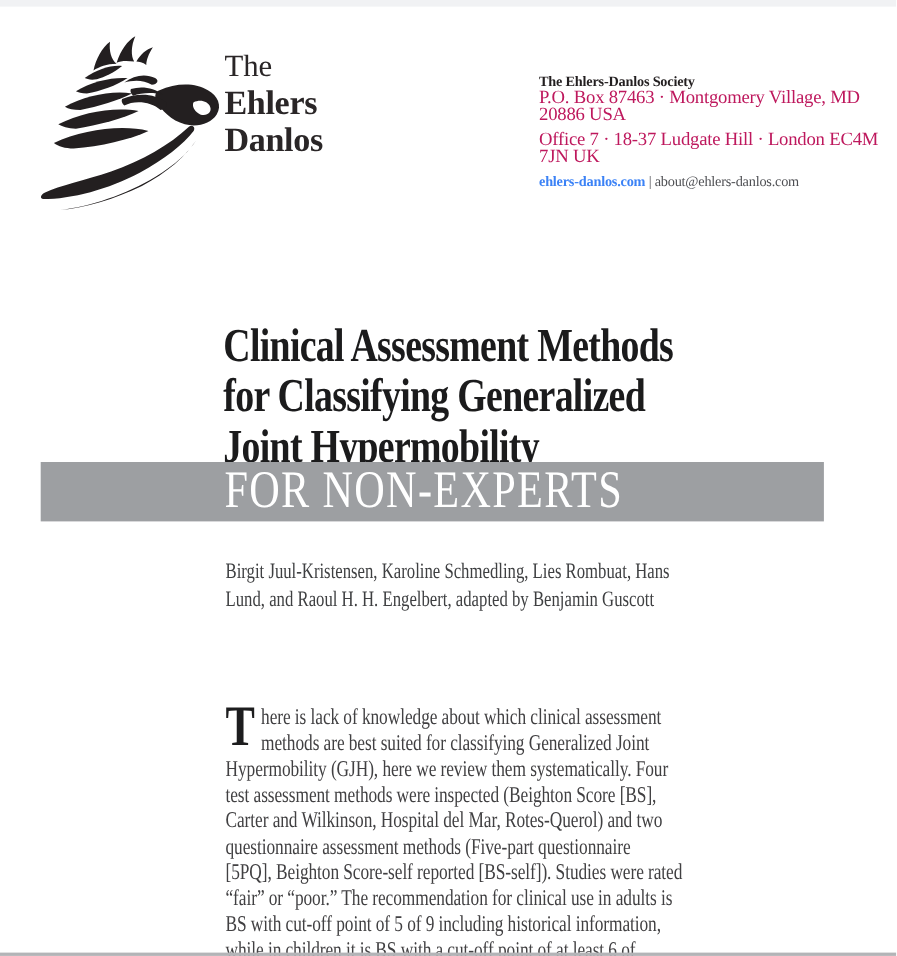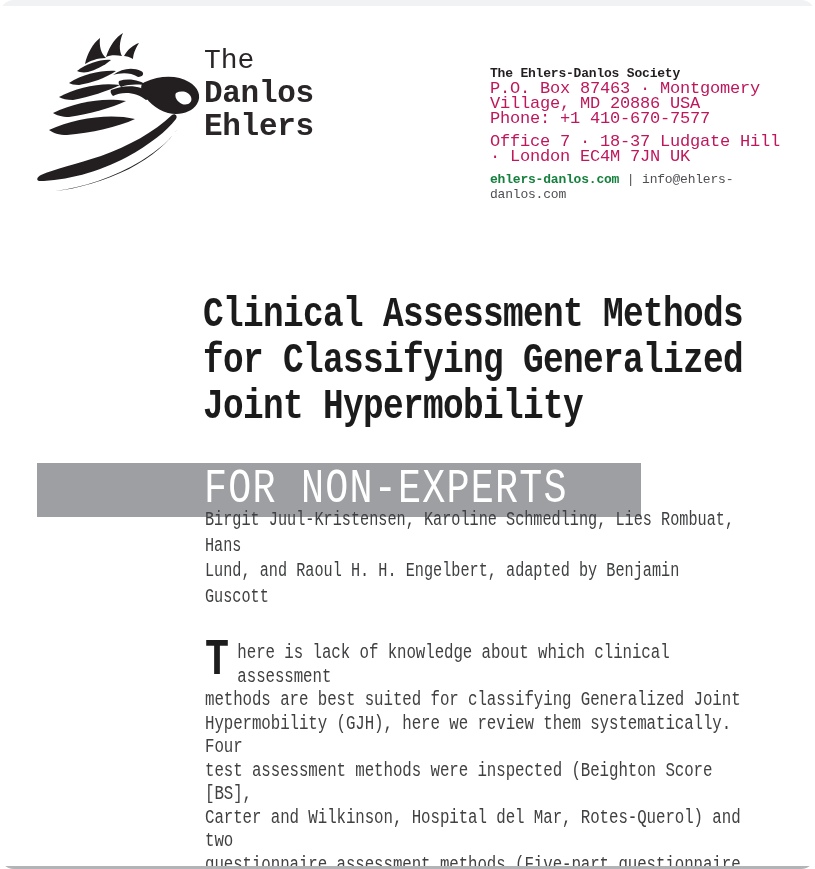--- a/index.html
+++ b/index.html
@@ -1,48 +1,48 @@
 <!DOCTYPE html>
 <html><head>
 <meta charset="utf-8">
 <style>
   * { margin:0; padding:0; box-sizing:border-box; }
   html,body { background:#fff; }
   .page {
     position:relative; width:815px; height:869px; overflow:hidden;
-    background:#ffffff; font-family:Liberation Mono, monospace;border-radius:14px;
+    background:#ffffff; font-family:Liberation Serif, serif;
   }
   .top-strip { position:absolute; top:0; left:0; width:100%; height:6px; background:#f1f2f4; }
   .bottom-strip { position:absolute; bottom:0; left:0; width:100%; height:3px; background:#b3b4b7; }
 
   
   .zebra { position:absolute; left:25px; top:30px; width:180px; height:165px; }
   .wordmark { position:absolute; left:204px; top:44px; color:#2a2627; }
   .wm-the   { font-size:28px; line-height:33px; font-weight:400; }
   .wm-bold  { font-size:31px; line-height:33px; font-weight:700; letter-spacing:-0.3px; }
   .wm-reg   { font-size:31px; line-height:33px; font-weight:400; }
   .wm-tm    { font-size:9px; vertical-align:6px; margin-left:1px; }
 
   .contact { position:absolute; left:490px; top:66px; width:310px; }
   .cb { margin-bottom:8px; }
   .cb-title { font-size:13px; line-height:15px; font-weight:700; color:#231f20; letter-spacing:-0.2px; }
   .cb-line  { font-size:17px; line-height:15px; font-weight:400; color:#be185d; letter-spacing:-0.2px; }
   .cb-web   { margin-top:3px; font-size:13px; line-height:15px; letter-spacing:-0.2px; }
-  .cb-web .site { font-weight:700; color:#15803d; }
+  .cb-web .site { font-weight:700; color:#3b82f6; }
   .cb-web .sep, .cb-web .mail { font-weight:400; color:#4e4f53; }
 
   
   .title {
     position:absolute; left:203px; top:292px; width:720px;
     font-size:43px; line-height:46px; font-weight:700; letter-spacing:-0.8px;
     color:#1b1b1c; white-space:pre-line;
     transform:scaleX(0.80); transform-origin:0 0;
   }
   .banner {
-    position:absolute; left:37px; top:463px; width:604px; height:54px;
+    position:absolute; left:37px; top:420px; width:712px; height:54px;
     background:#9d9fa2;
   }
   .banner-label {
     position:absolute; left:167px; top:50%;
     transform:translateY(-52%) scaleX(0.80); transform-origin:0 50%;
     font-size:48px; line-height:48px; font-weight:400; letter-spacing:1.5px;
     color:#ffffff; white-space:nowrap;
   }
   .authors {
     position:absolute; left:205px; top:507px; width:720px;
@@ -83,35 +83,34 @@
       <path d="M34,67 C52,57 77,52 95,55 C83,61 64,67 48,70 C42,70 37,69 34,67 Z"></path>
       <path d="M28,83 C50,72 79,67 101,71 C87,78 64,84 44,87 C37,87 31,85 28,83 Z"></path>
       <path d="M24,100 C50,88 85,83 110,89 C93,97 66,103 42,105 C34,105 28,103 24,100 Z"></path>
       <path d="M14,151 C40,151 74,142 102,127 C124,115 142,101 151,89 C153,86 150,83 147,85 C129,102 104,116 76,126 C52,134 29,139 16,145 C12,147 11,150 14,151 Z"></path>
       <path d="M30,161 C56,158 90,147 116,131 C134,120 147,108 153,98 C144,112 127,127 104,139 C79,151 52,159 30,161 Z"></path>
     </g>
   </svg>
 
   <div class="wordmark">
     <div class="wm-the">The</div>
+    <div class="wm-bold">Ehlers</div>
     <div class="wm-bold">Danlos</div>
-    <div class="wm-bold">Ehlers</div>
   </div>
 
   <div class="contact">
     <div class="cb">
       <div class="cb-title">The Ehlers-Danlos Society</div>
       <div class="cb-line">P.O. Box 87463 · Montgomery Village, MD 20886 USA</div>
-      <div class="cb-line">Phone: +1 410-670-7577</div>
     </div>
     <div class="cb">
       <div class="cb-line">Office 7 · 18-37 Ludgate Hill · London EC4M 7JN UK</div>
     </div>
     <div class="cb-web">
-      <span class="site">ehlers-danlos.com</span><span class="sep"> | </span><span class="mail">info@ehlers-danlos.com</span>
+      <span class="site">ehlers-danlos.com</span><span class="sep"> | </span><span class="mail">about@ehlers-danlos.com</span>
     </div>
   </div>
 
   <h1 class="title">Clinical Assessment Methods
 for Classifying Generalized
 Joint Hypermobility</h1>
 
   <div class="banner">
     <div class="banner-label">FOR NON-EXPERTS</div>
   </div>

